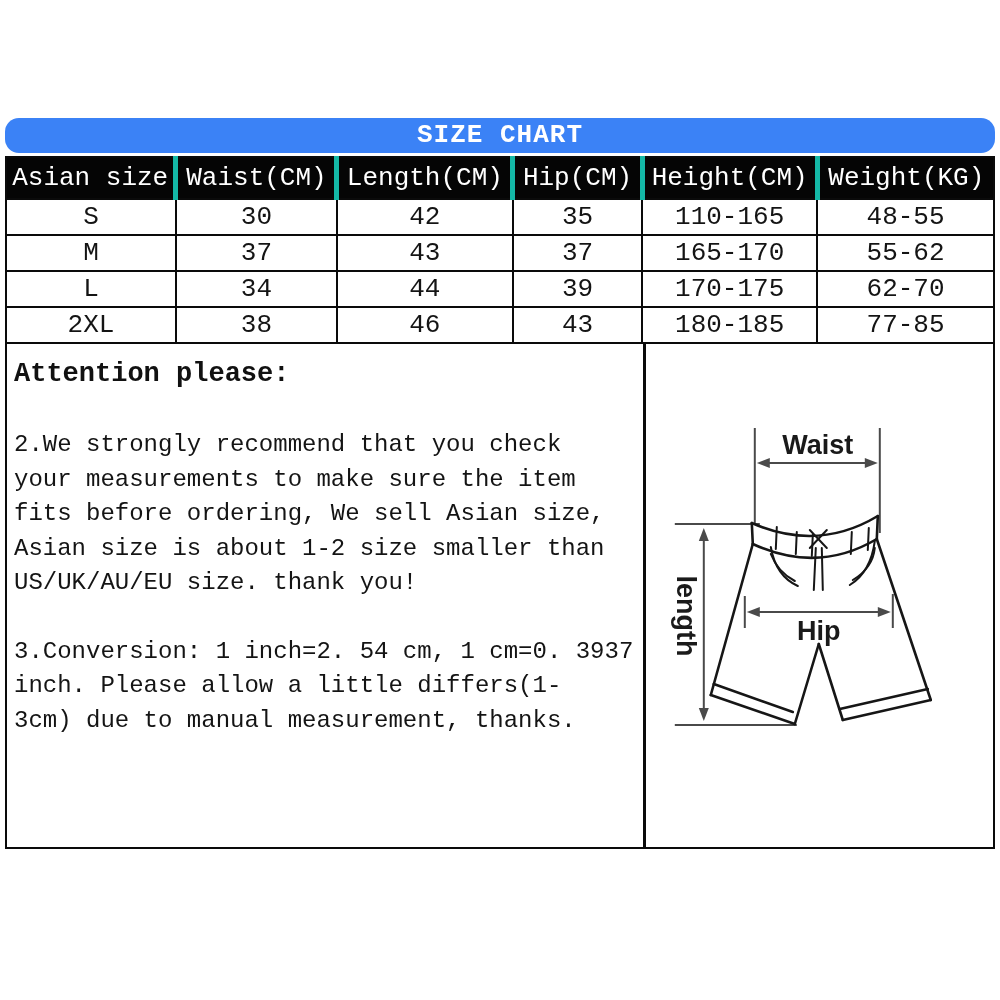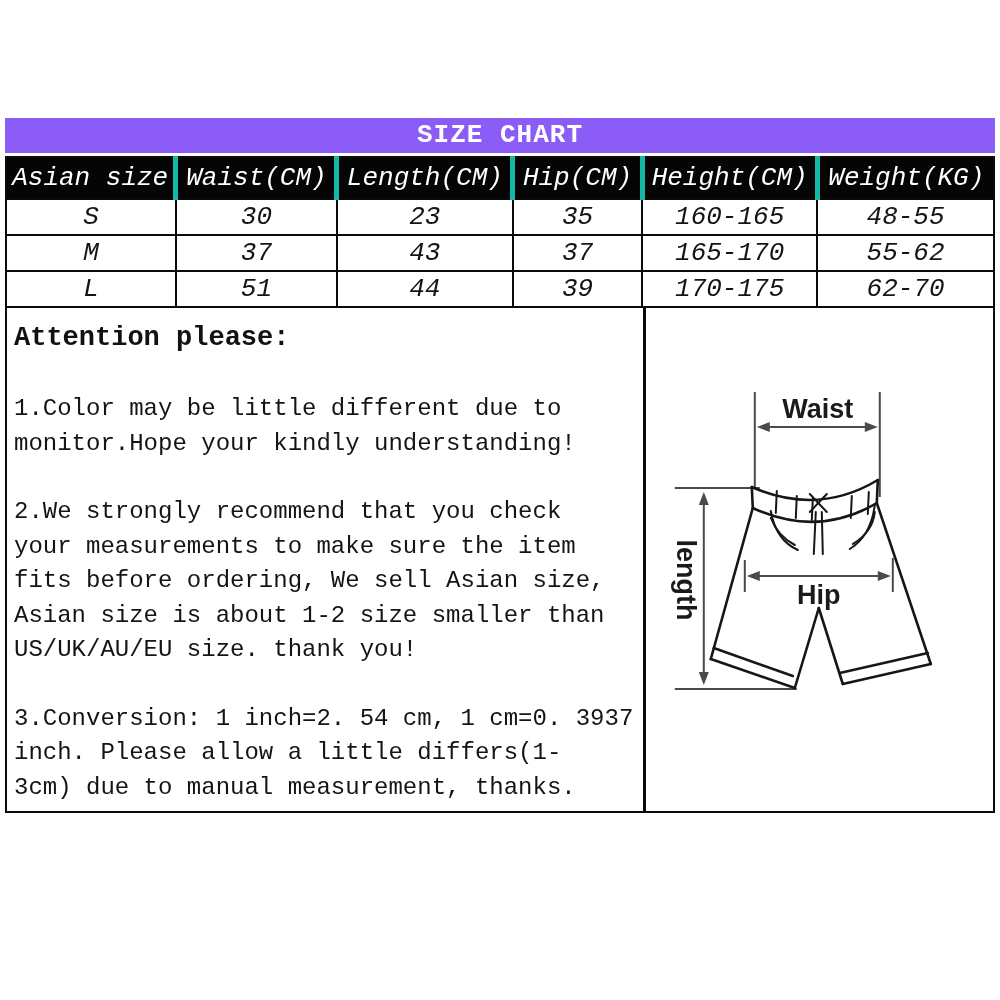--- a/index.html
+++ b/index.html
@@ -1,25 +1,25 @@
 <!DOCTYPE html>
 <html><head>
 <meta charset="utf-8">
 <style>
   html,body{margin:0;padding:0;background:#ffffff;}
   .page{position:relative;width:1000px;height:1000px;background:#ffffff;overflow:hidden;
         font-family:"Liberation Mono","DejaVu Sans Mono",monospace;color:#111;}
   .sheet{position:absolute;left:5px;top:118px;width:990px;}
 
-  .titlebar{background:#8b5cf6;color:#ffffff;height:35px;line-height:35px;text-align:center;
-            font-size:26px;font-weight:bold;letter-spacing:1px;margin-bottom:3px;}
+  .titlebar{background:#3b82f6;color:#ffffff;height:35px;line-height:35px;text-align:center;
+            font-size:26px;font-weight:bold;letter-spacing:1px;margin-bottom:3px;border-radius:14px;}
 
   table.sizes{width:100%;border-collapse:collapse;table-layout:fixed;}
   table.sizes th,table.sizes td{text-align:center;vertical-align:middle;font-size:26px;
-            border:2px solid #0a0a0a;padding:0;font-style:italic;}
+            border:2px solid #0a0a0a;padding:0;}
   table.sizes th{background:#050505;color:#ffffff;font-weight:normal;height:40px;
             border-left:5px solid #14b8a6;}
   table.sizes th:first-child{border-left:2px solid #0a0a0a;}
   table.sizes td{height:34px;background:#ffffff;color:#141414;}
 
   .lower{display:flex;border:2px solid #0a0a0a;border-top:none;height:505px;box-sizing:border-box;}
   .attention-box{width:64.85%;border-right:3px solid #0a0a0a;box-sizing:border-box;
                  padding:13px 0 8px 7px;overflow:hidden;}
   .attention-heading{font-size:27px;font-weight:bold;line-height:34px;margin:0 0 37px 0;white-space:pre;}
   .note{font-size:24px;line-height:34.5px;margin:0 0 34px 0;white-space:pre;color:#141414;}
@@ -56,50 +56,56 @@
           <th>Length(CM)</th>
           <th>Hip(CM)</th>
           <th>Height(CM)</th>
           <th>Weight(KG)</th>
         </tr>
       </thead>
       <tbody>
         <tr>
           <td>S</td>
           <td>30</td>
-          <td>23</td>
+          <td>42</td>
           <td>35</td>
-          <td>160-165</td>
+          <td>110-165</td>
           <td>48-55</td>
         </tr>
         <tr>
           <td>M</td>
           <td>37</td>
           <td>43</td>
           <td>37</td>
           <td>165-170</td>
           <td>55-62</td>
         </tr>
         <tr>
           <td>L</td>
-          <td>51</td>
+          <td>34</td>
           <td>44</td>
           <td>39</td>
           <td>170-175</td>
           <td>62-70</td>
+        </tr>
+        <tr>
+          <td>2XL</td>
+          <td>38</td>
+          <td>46</td>
+          <td>43</td>
+          <td>180-185</td>
+          <td>77-85</td>
         </tr>
       </tbody>
     </table>
 
     <div class="lower">
 
       <div class="attention-box">
         <div class="attention-heading">Attention please:</div>
-        <div class="note">1.Color may be little different due to
-monitor.Hope your kindly understanding!</div>
         <div class="note">2.We strongly recommend that you check
 your measurements to make sure the item
 fits before ordering, We sell Asian size,
 Asian size is about 1-2 size smaller than
 US/UK/AU/EU size. thank you!</div>
         <div class="note">3.Conversion: 1 inch=2. 54 cm, 1 cm=0. 3937
 inch. Please allow a little differs(1-
 3cm) due to manual measurement, thanks.</div>
       </div>
 

